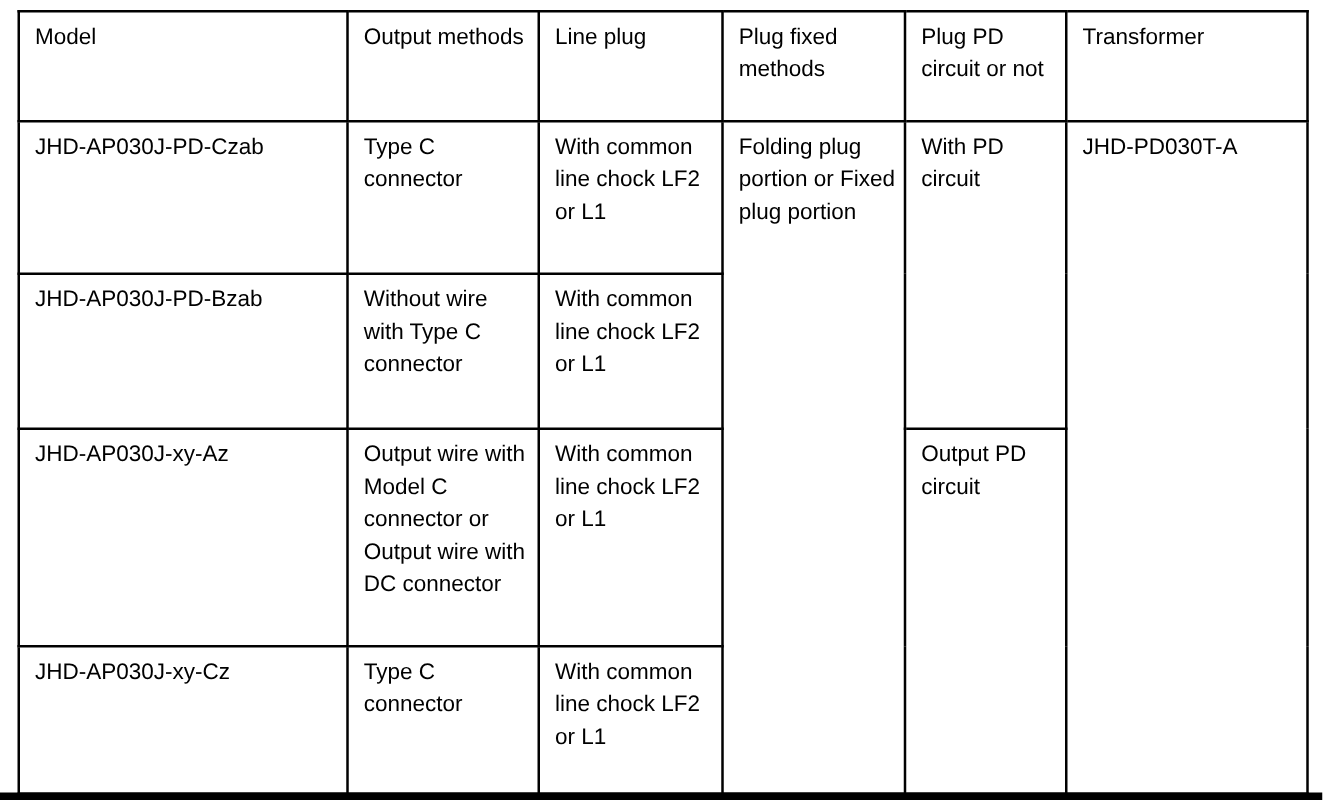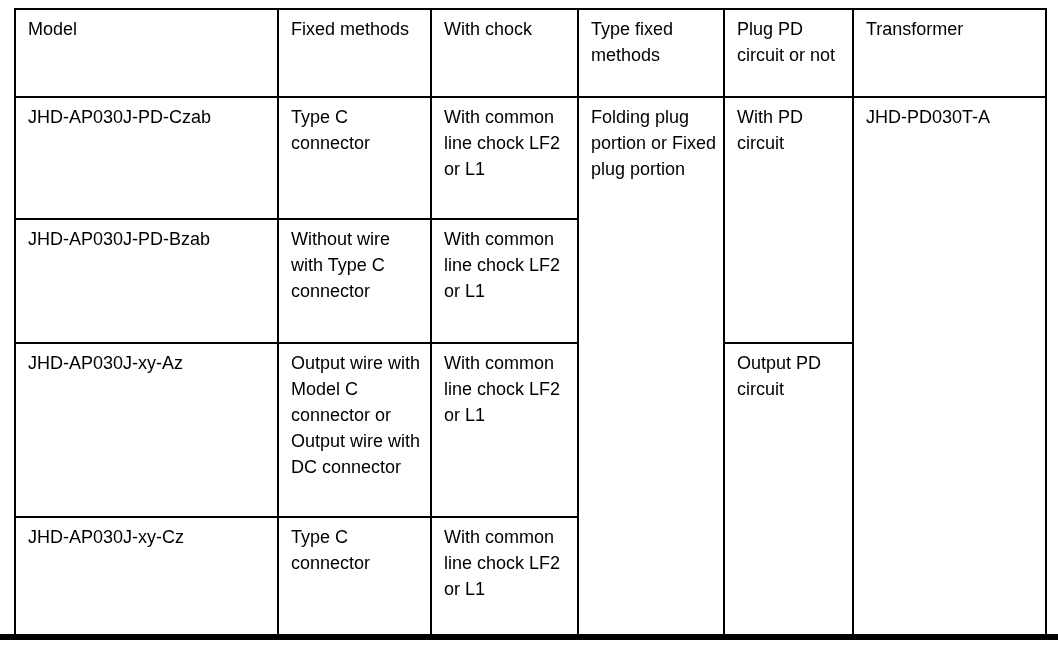--- a/index.html
+++ b/index.html
@@ -67,23 +67,23 @@
         <col class="c2">
         <col class="c3">
       <col class="c4">
         <col class="c5">
         <col class="c6">
     </colgroup>
 
     <tbody>
         <tr class="hdr">
       <th>Model</th>
-      <th>Fixed methods</th>
-      <th>With chock</th>
-      <th>Type fixed methods</th>
+      <th>Output methods</th>
+      <th>Line plug</th>
+      <th>Plug fixed methods</th>
       <th>Plug PD circuit or not</th>
       <th>Transformer</th>
     </tr>
 
     <tr class="r1">
       <td>JHD-AP030J-PD-Czab</td>
       <td>Type C connector</td>
       <td>With common line chock LF2 or L1</td>
       <td rowspan="4">Folding plug portion or Fixed plug portion</td>
       <td rowspan="2">With PD circuit</td>

